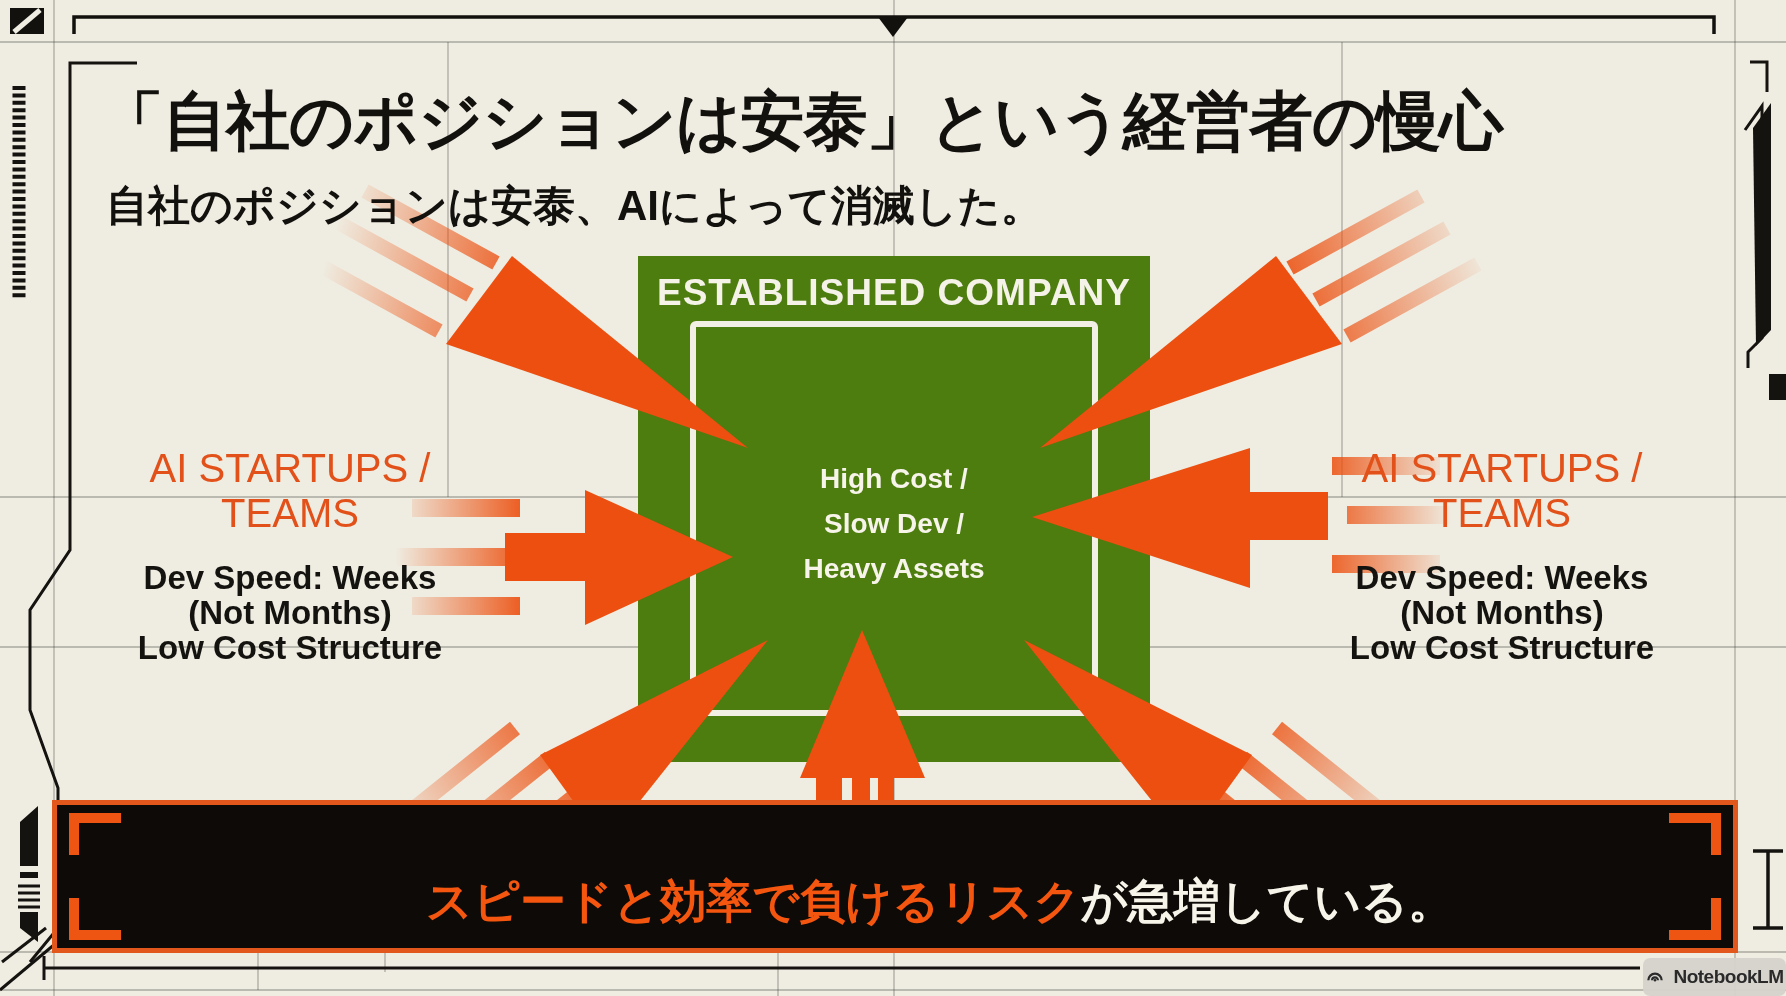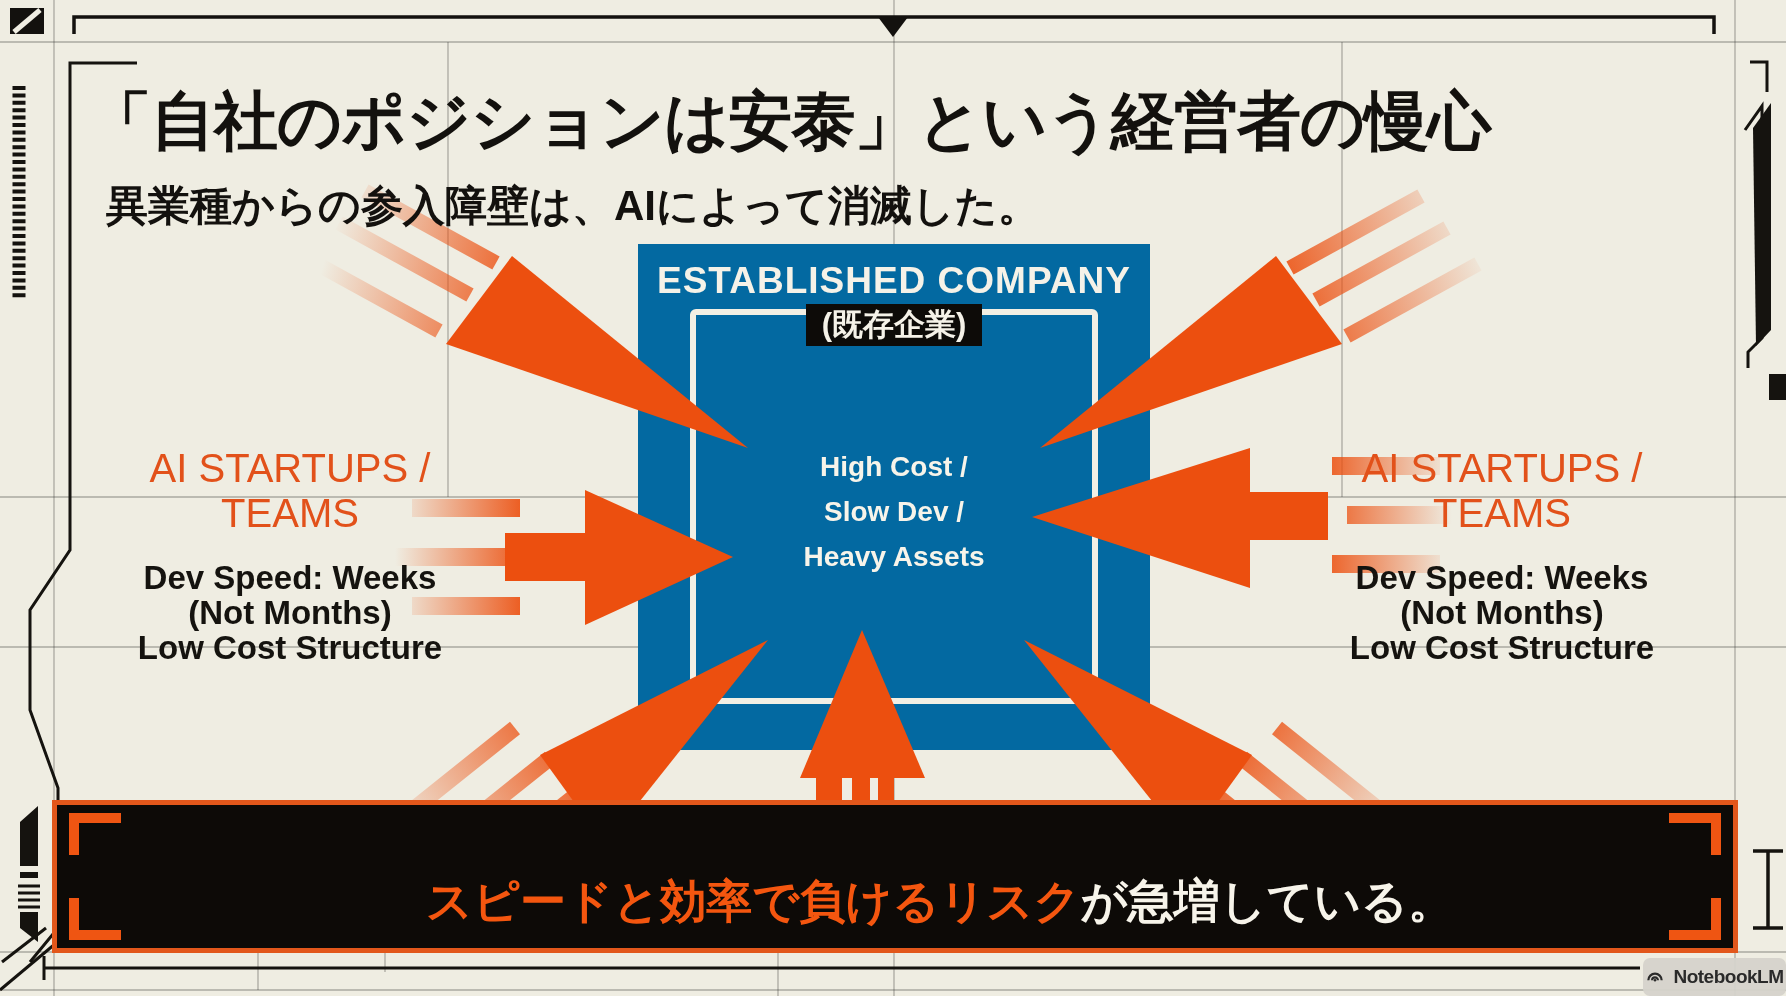--- a/index.html
+++ b/index.html
@@ -3,34 +3,34 @@
 <meta charset="utf-8">
 <style>
   html,body{margin:0;padding:0;background:#efede2;}
   #stage{position:relative;width:1786px;height:996px;overflow:hidden;
          background:#efede2;font-family:"Liberation Sans","DejaVu Sans",sans-serif;}
   svg.layer{position:absolute;left:0;top:0;width:1786px;height:996px;}
   #decor{z-index:1;}
   #arrows{z-index:3;}
 
   
-  .center-box{position:absolute;left:638px;top:244px;width:512px;height:506px;
-              background:#0369a1;z-index:2;}
+  .center-box{position:absolute;left:638px;top:256px;width:512px;height:506px;
+              background:#4d7c0f;z-index:2;}
   .center-box .name-en{position:absolute;top:16px;left:0;width:100%;text-align:center;
               color:#f5f2e8;font-size:37px;font-weight:bold;letter-spacing:1px;}
   .inner-border{position:absolute;left:52px;top:65px;width:408px;height:395px;
               box-sizing:border-box;border:6px solid #f2efe4;border-radius:6px;}
   .name-jp-row{position:absolute;top:60px;left:0;width:100%;text-align:center;}
   .name-jp{display:inline-block;background:#0d0b08;padding:0 16px;
               color:#f5f2e8;font-size:31px;font-weight:bold;}
   .traits{position:absolute;top:200px;left:0;width:100%;text-align:center;
               color:#f7f4ea;font-size:28px;font-weight:bold;line-height:45px;}
 
   
-  .title{position:absolute;left:88px;top:78px;width:1650px;color:#13110e;
+  .title{position:absolute;left:100px;top:78px;width:1650px;color:#13110e;
          font-size:64px;font-weight:bold;letter-spacing:-1px;z-index:4;}
   .subtitle{position:absolute;left:106px;top:178px;width:1500px;color:#13110e;
          font-size:42px;font-weight:bold;z-index:4;}
 
   
   .attack-label{position:absolute;width:420px;text-align:center;z-index:4;}
   .attack-label.left{left:80px;top:446px;}
   .attack-label.right{left:1292px;top:446px;}
   .attack-label .al-title{color:#e2511a;font-size:40px;font-weight:normal;letter-spacing:0px;}
   .attack-label .al-line{color:#15130f;font-size:33px;font-weight:bold;line-height:35px;}
@@ -114,23 +114,20 @@
 
     <g stroke="#15130f" stroke-width="3" fill="none">
       <path d="M44,956 L44,980"></path>
       <path d="M44,968 L1640,968"></path>
     </g>
   </svg>
 
   <div class="center-box">
     <div class="name-en">ESTABLISHED COMPANY</div>
     <div class="inner-border"></div>
-    <div class="name-jp-row">
-      <span class="name-jp">(既存企業)</span>
-    </div>
     <div class="traits">
       <div>High Cost /</div>
       <div>Slow Dev /</div>
       <div>Heavy Assets</div>
     </div>
   </div>
 
   <svg id="arrows" class="layer">
     <defs>
       <linearGradient id="gUL" gradientUnits="userSpaceOnUse" x1="330" y1="240" x2="515" y2="292">
@@ -217,21 +214,21 @@
       <polygon points="1024,640 1252,755 1187,845" fill="#ec4f0f"></polygon>
       <g stroke="url(#gDR)" stroke-width="16">
         <path d="M1277,728 L1392,820"></path>
           <path d="M1242,758 L1357,850"></path>
           <path d="M1207,788 L1322,880"></path>
       </g>
     </g>
   </svg>
 
   <div class="title">「自社のポジションは安泰」という経営者の慢心</div>
-  <div class="subtitle">異業種からの参入障壁は、AIによって消滅した。</div>
+  <div class="subtitle">自社のポジションは安泰、AIによって消滅した。</div>
 
   <div class="attack-label left">
     <div class="al-title">AI STARTUPS / TEAMS</div>
     <div class="al-lines">
       <div class="al-line">Dev Speed: Weeks</div>
       <div class="al-line">(Not Months)</div>
       <div class="al-line">Low Cost Structure</div>
     </div>
   </div>
 

